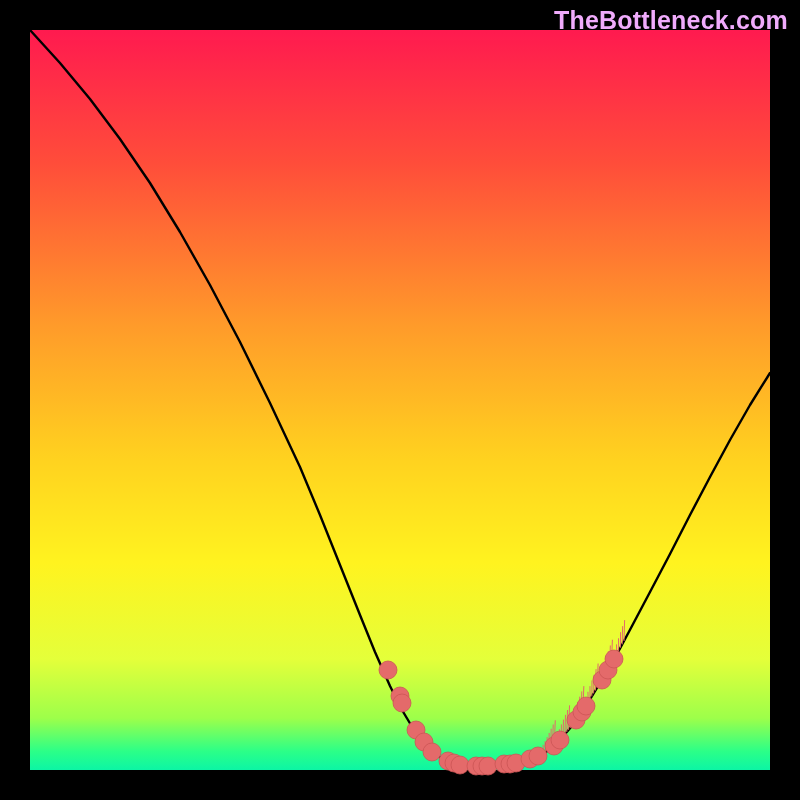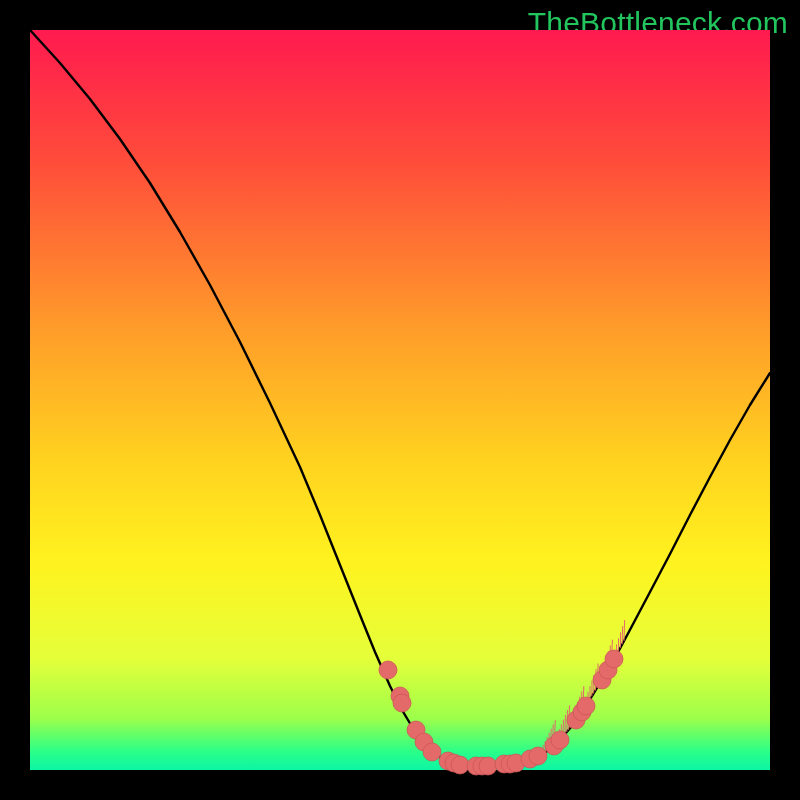--- a/index.html
+++ b/index.html
@@ -16,23 +16,23 @@
     top: 0;
     left: 0;
     width: 800px;
     height: 800px;
     background: #000;
   }
   .watermark {
     position: absolute;
     top: 6px;
     right: 12px;
-    color: #22c55e;
-    font-size: 30px;
-    font-weight: 400;
+    color: #f0abfc;
+    font-size: 25px;
+    font-weight: 700;
     letter-spacing: 0.2px;
     user-select: none;
   }
   svg {
     position: absolute;
     top: 0;
     left: 0;
   }
 </style>
 </head>

